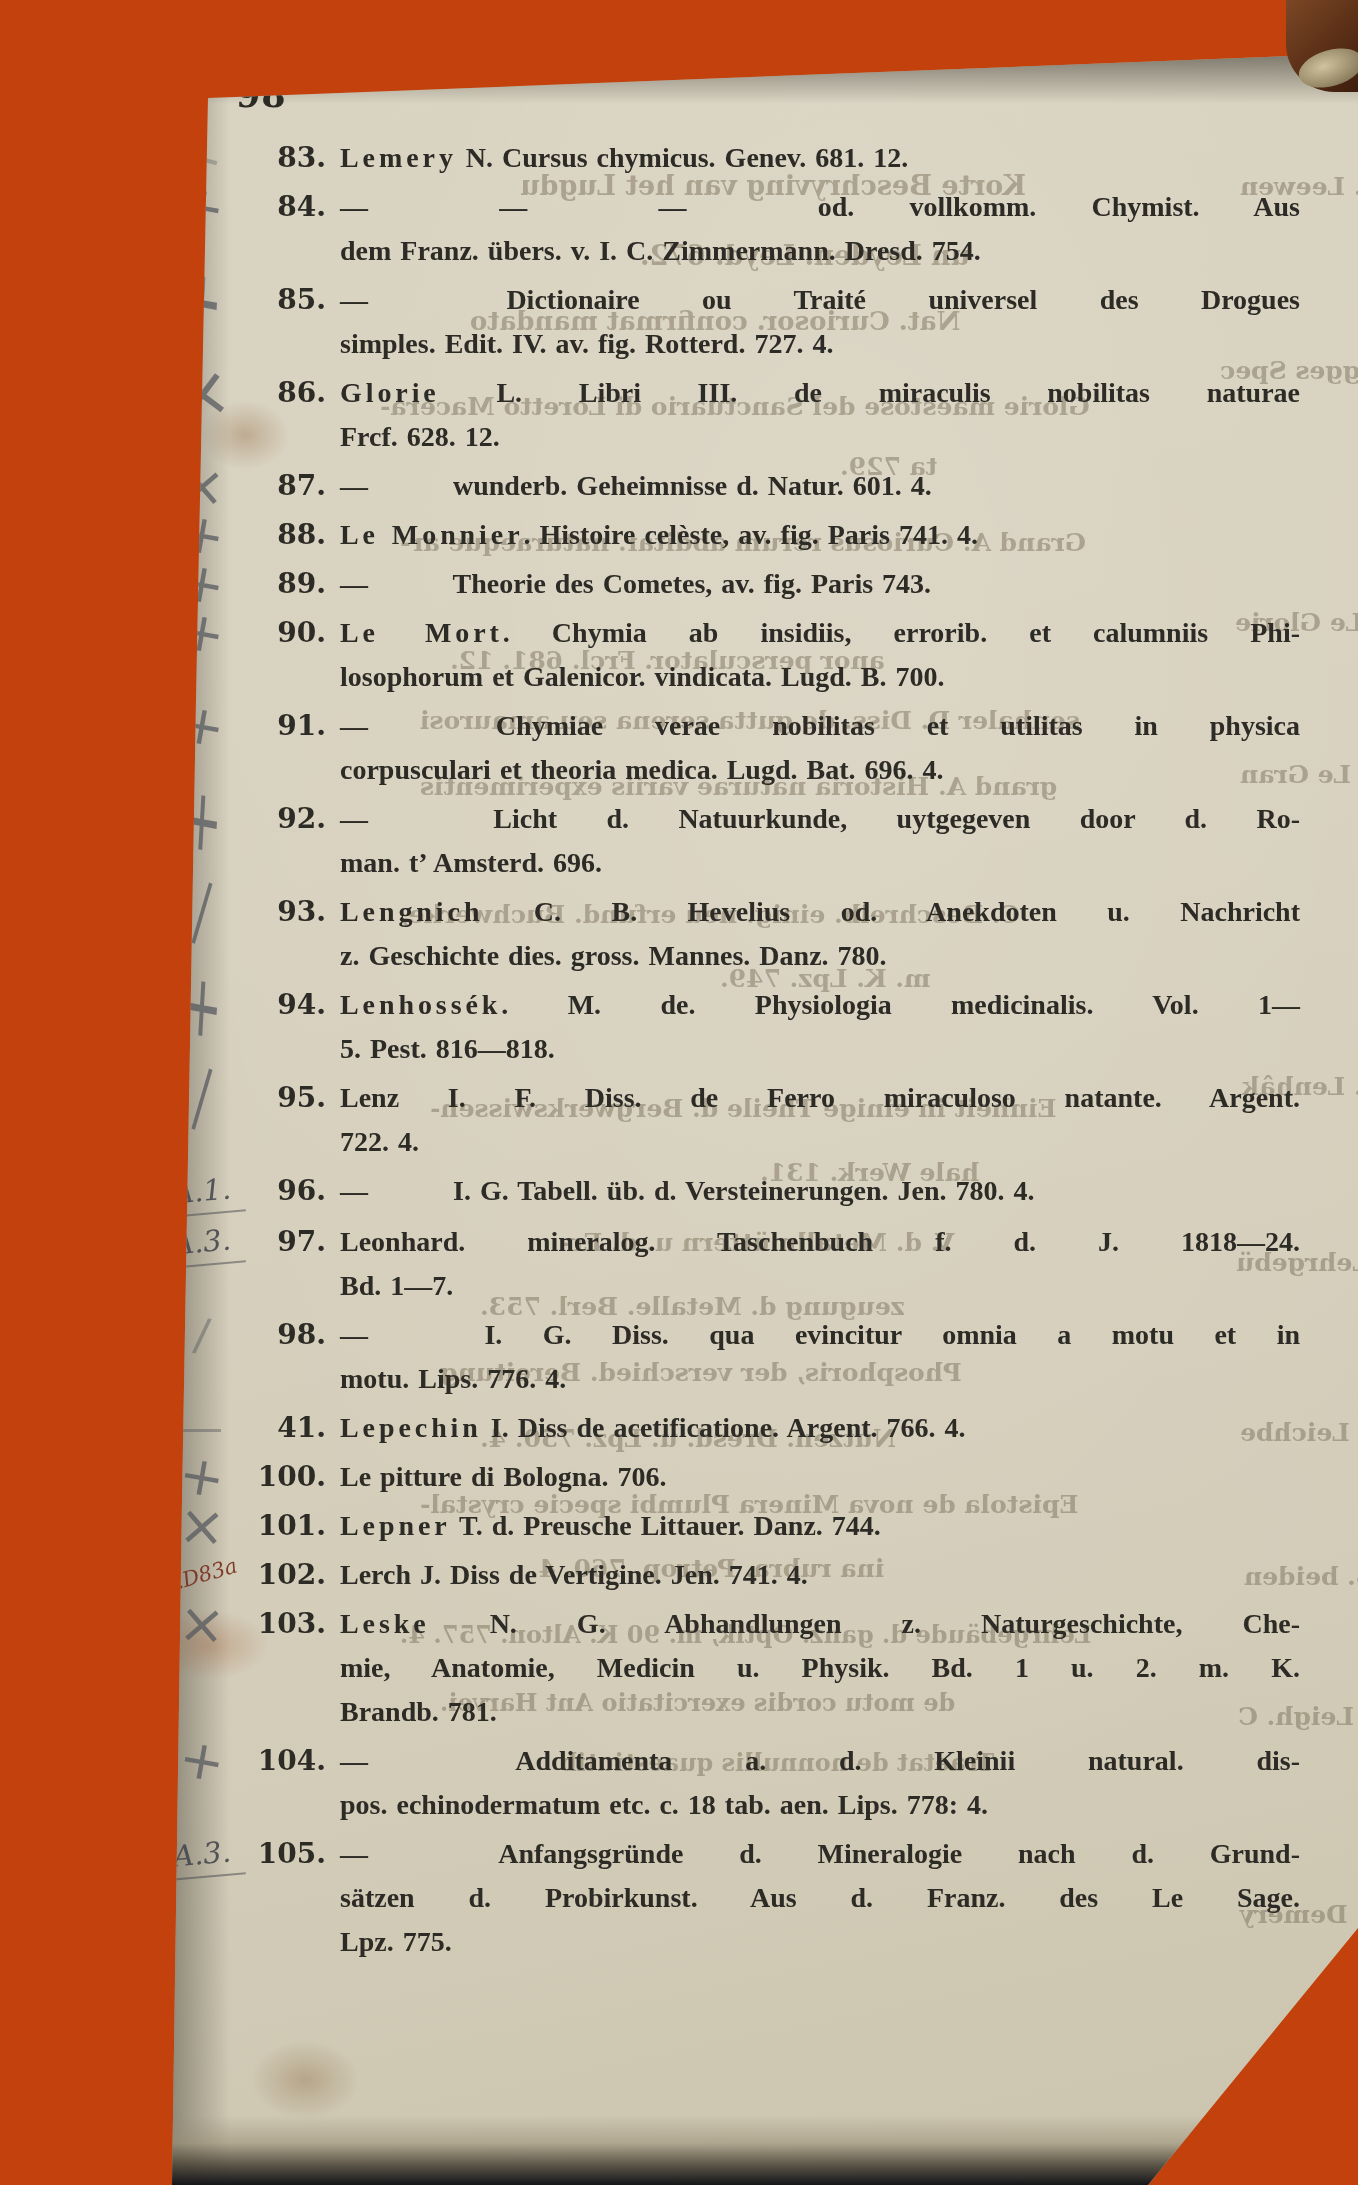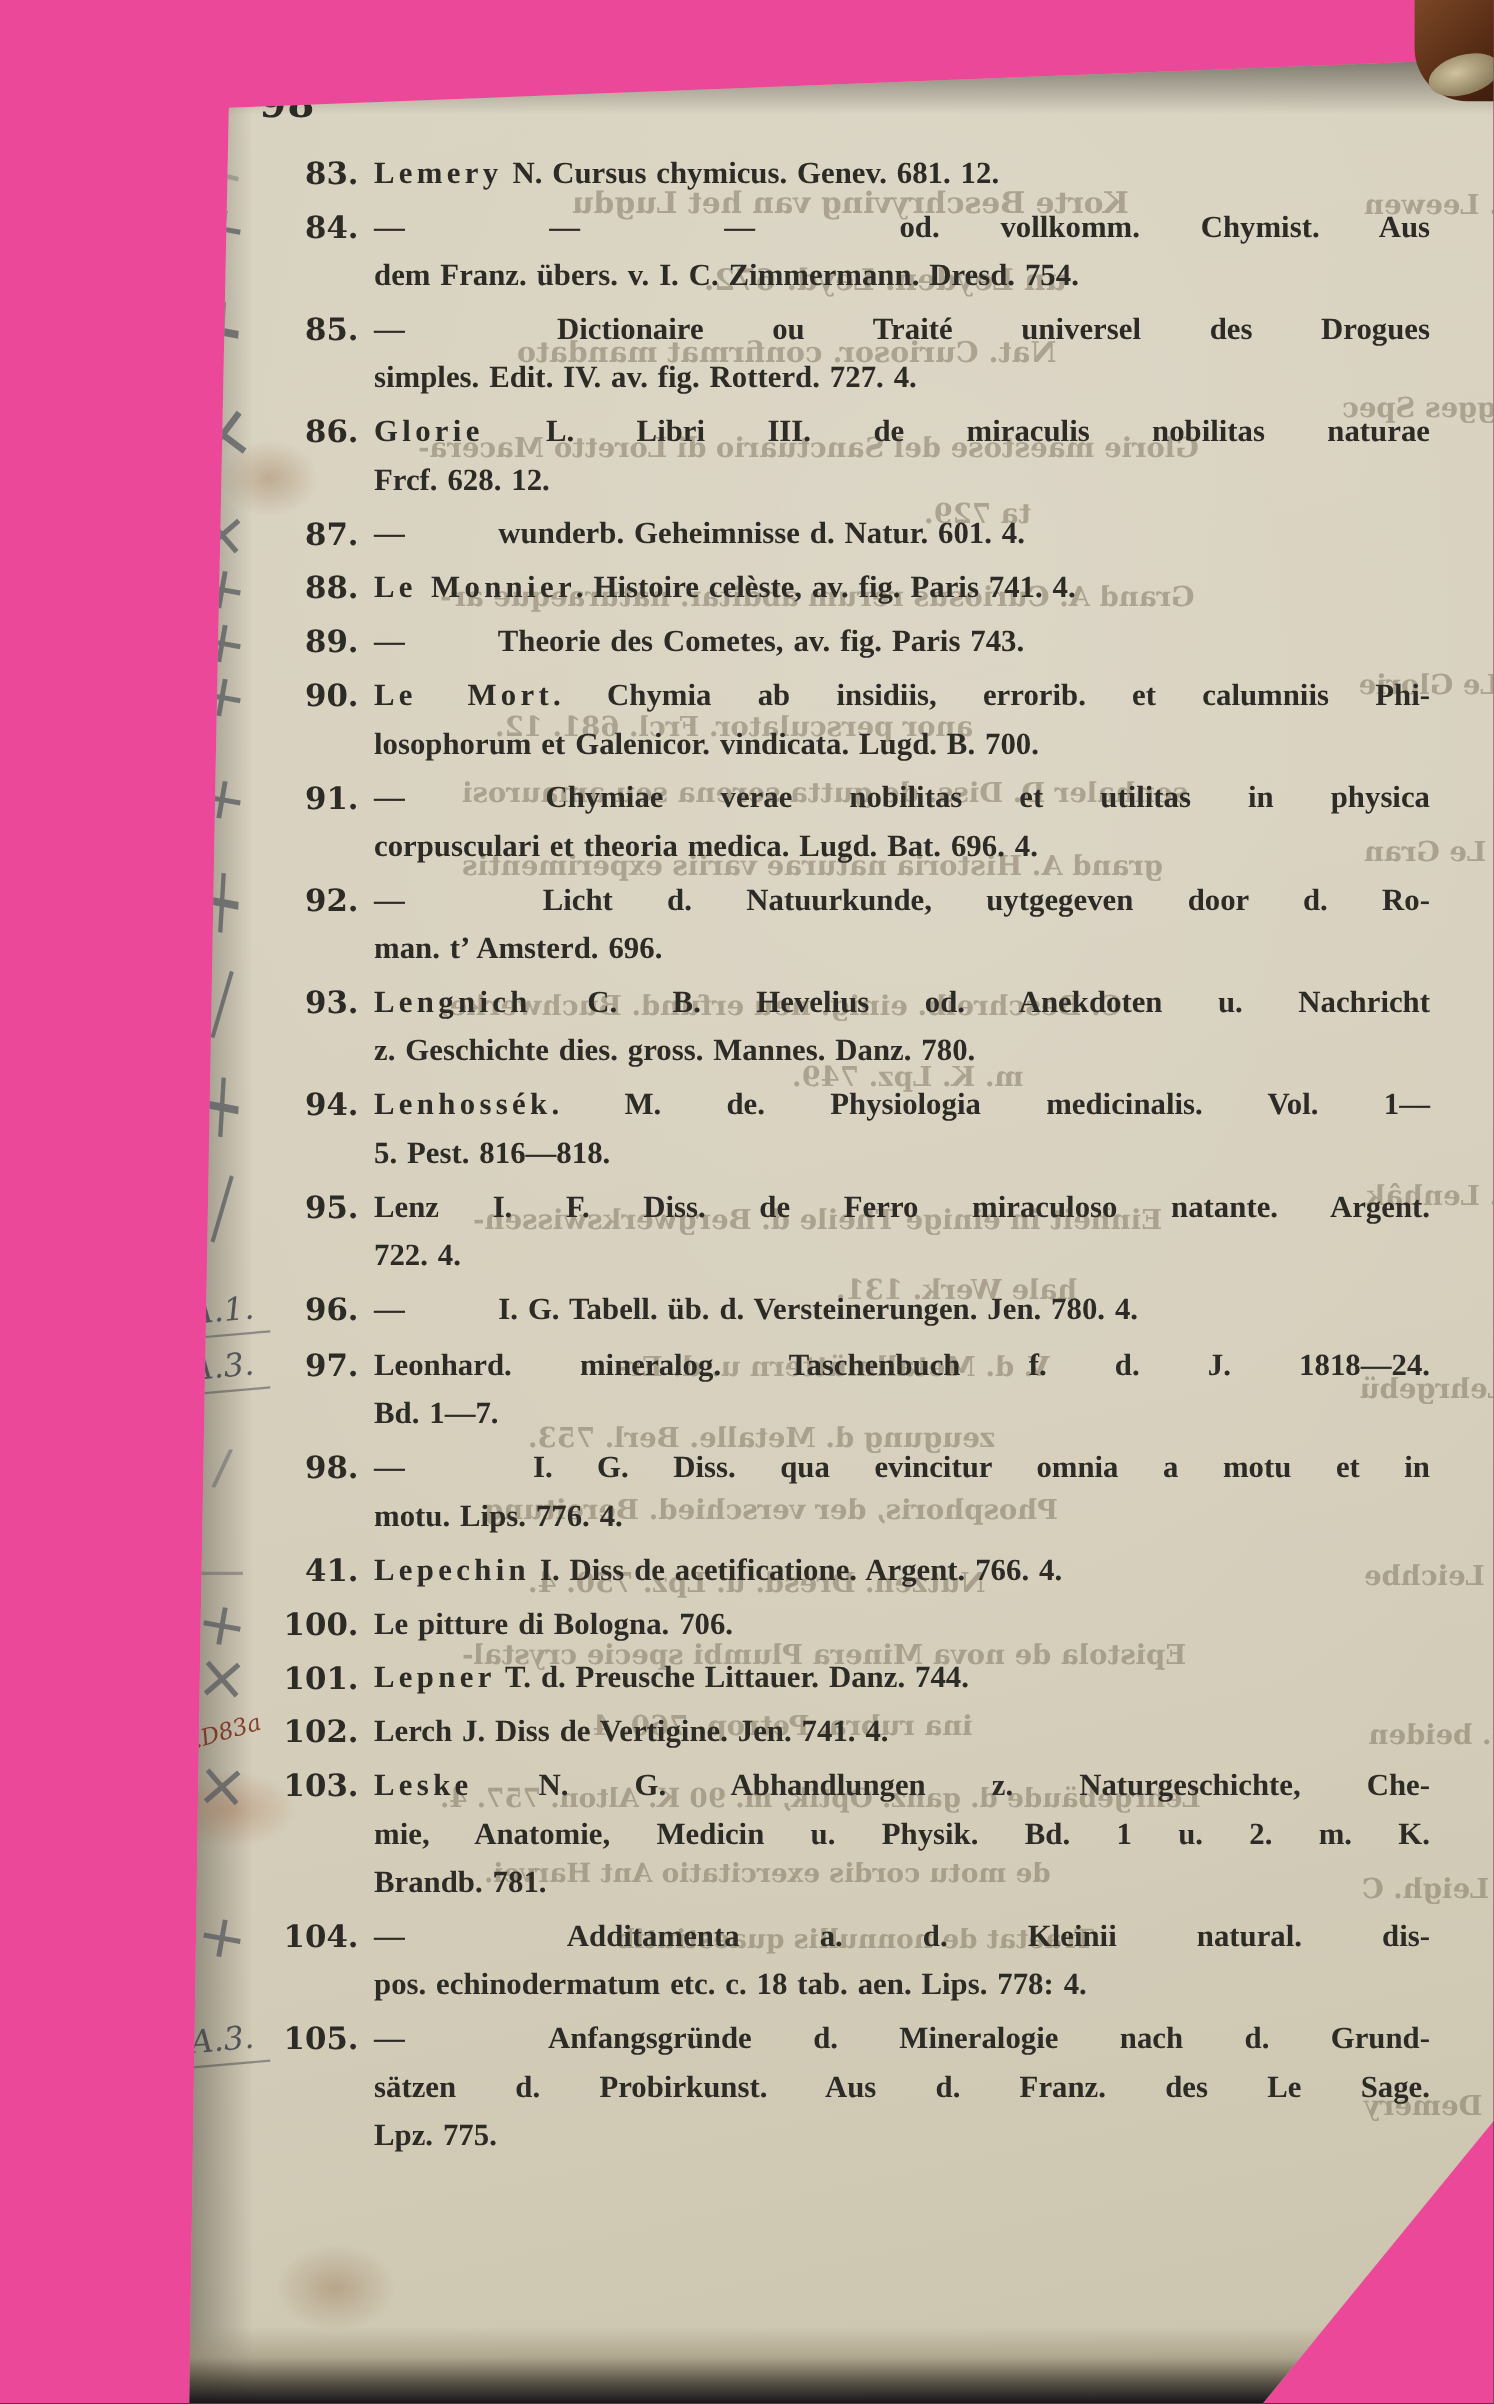--- a/index.html
+++ b/index.html
@@ -1,17 +1,17 @@
 <!DOCTYPE html>
 <html><head>
 <meta charset="utf-8">
 <style>
   html,body{margin:0;padding:0;background:#0d0e11;}
   .scene{position:relative;width:1358px;height:2185px;overflow:hidden;
-         background:#ec4899;font-family:"DejaVu Serif",serif;}
+         background:#c2410c;font-family:"DejaVu Serif",serif;}
   .paper{position:absolute;inset:0;
          background:
            radial-gradient(ellipse at 62% 30%, rgba(255,255,255,.10), rgba(0,0,0,0) 60%),
            linear-gradient(168deg,#d9d3c1 0%,#d8d1bf 40%,#d3ccb8 75%,#cbc4ae 100%);
          clip-path:polygon(208px 98px,520px 86px,1292px 56px,1358px 62px,
                            1358px 1928px,1148px 2185px,172px 2185px,
                            182px 1500px,196px 700px);}
   .top-shade{position:absolute;left:180px;right:0;top:52px;height:52px;
          background:linear-gradient(180deg,rgba(40,38,30,.55),rgba(40,38,30,0));}
   .left-shade{position:absolute;left:170px;top:0;bottom:0;width:60px;

